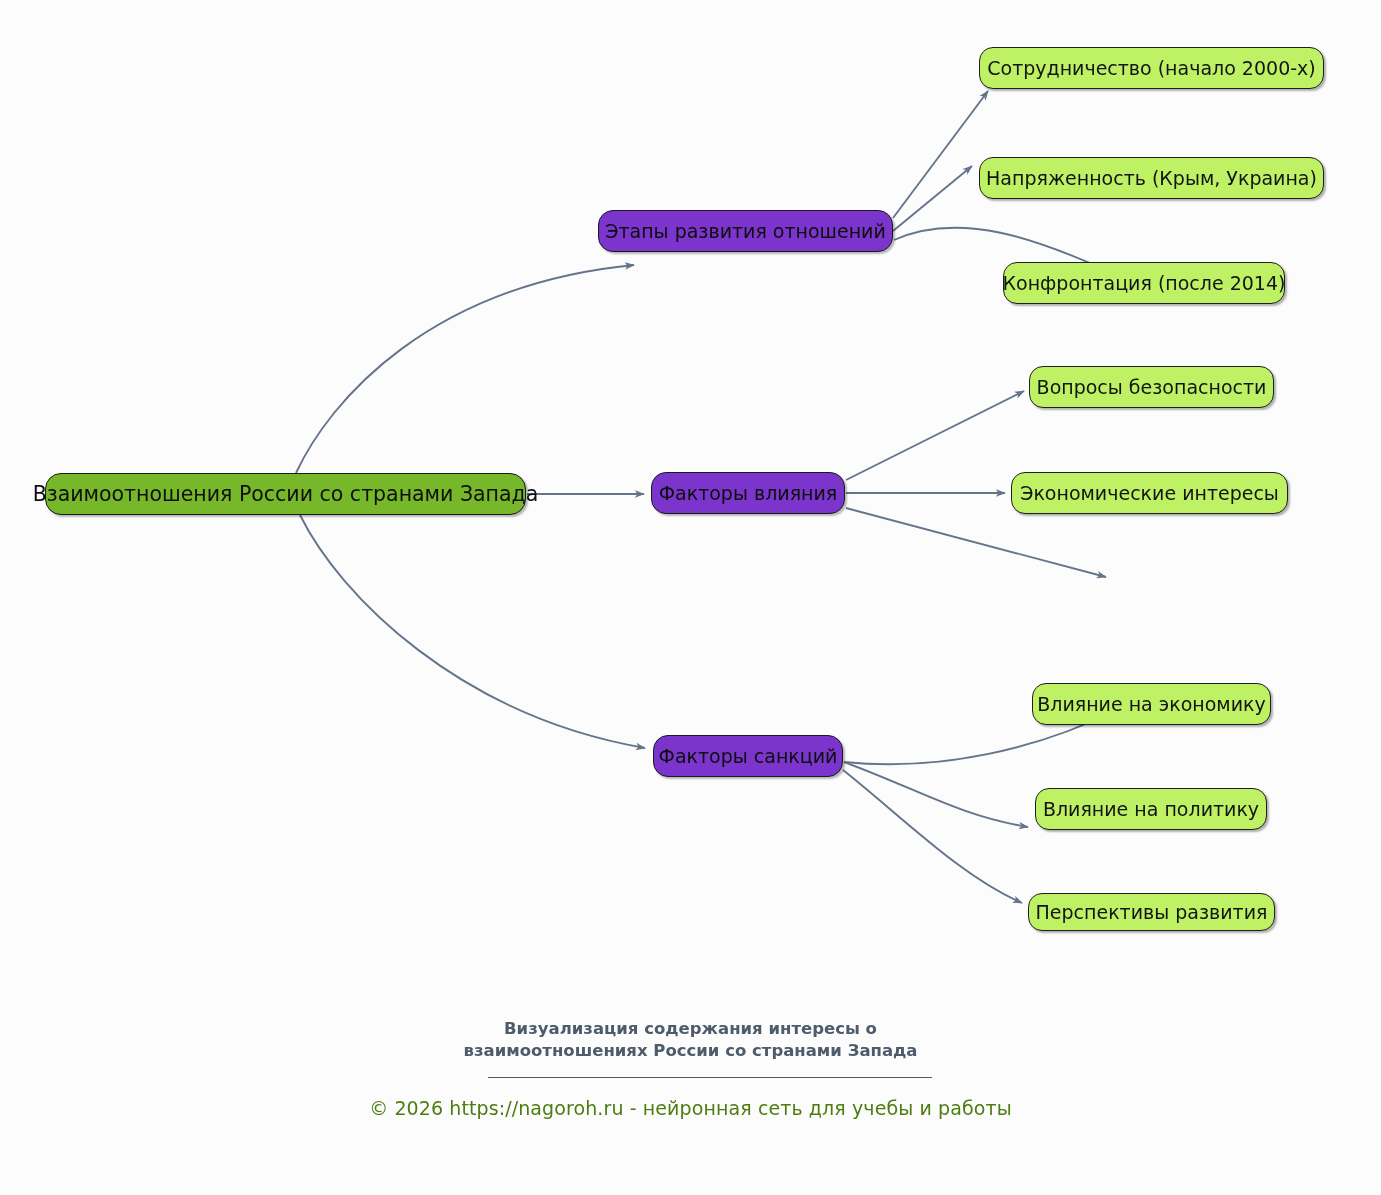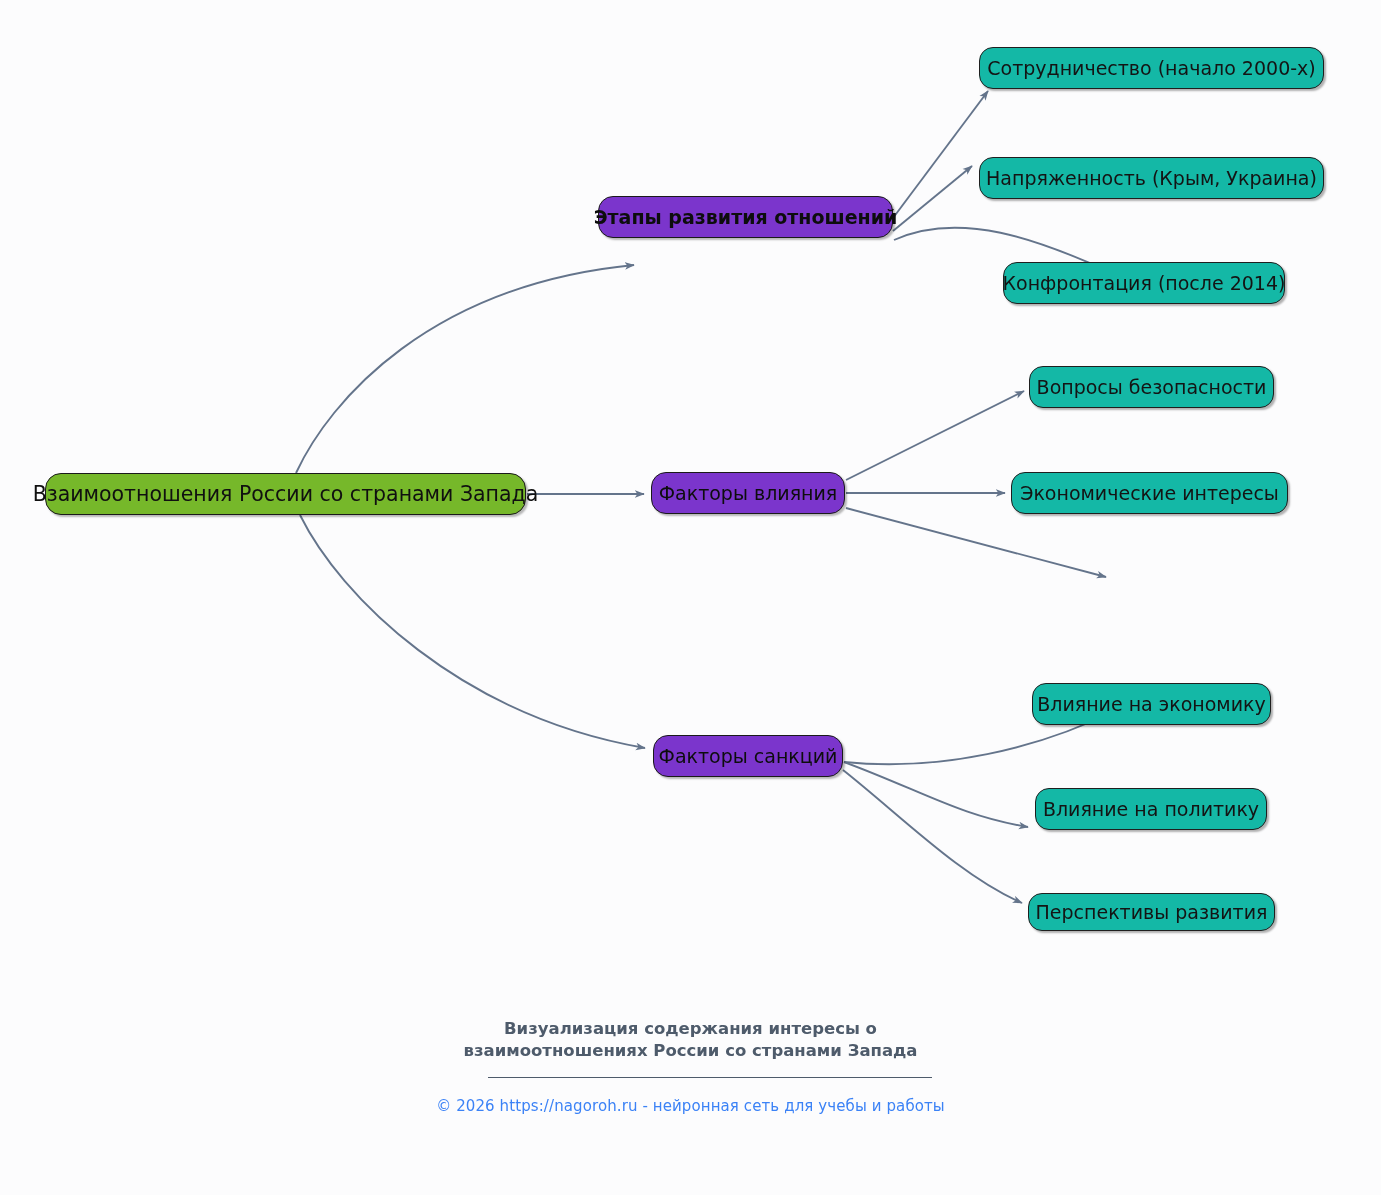--- a/index.html
+++ b/index.html
@@ -49,21 +49,21 @@
   }
   .node-branch {
     background: #7b35cc;
     border: 1.6px solid #1a1a1a;
     color: #0d0d0d;
     font-size: 19px;
     border-radius: 15px;
     box-shadow: 2px 2px 2px rgba(0,0,0,0.28);
   }
   .node-leaf {
-    background: #14b8a6;
+    background: #bef264;
     border: 1.7px solid #1f1f1f;
     color: #141414;
     font-size: 19px;
     border-radius: 14px;
     box-shadow: 2px 2px 2px rgba(0,0,0,0.30);
   }
   .footer {
     position: absolute;
     left: 0;
     width: 1381px;
@@ -80,22 +80,22 @@
   #footer-divider {
     position: absolute;
     left: 488px;
     top: 1077px;
     width: 444px;
     height: 0;
     border-top: 1.6px solid #4e5b6b;
   }
   #footer-credit {
     top: 1097px;
-    color: #3b82f6;
-    font-size: 15px;
+    color: #4d7c0f;
+    font-size: 19px;
     letter-spacing: 0.1px;
   }
 </style>
 </head>
 <body>
 
 <div id="canvas">
 
   <svg class="edges" viewBox="0 0 1381 1195" xmlns="http://www.w3.org/2000/svg">
     <defs>
@@ -119,21 +119,21 @@
       <path d="M844,762 C940,772 1040,748 1114,711"></path>
       <path d="M844,762 C920,790 960,816 1028,827"></path>
       <path d="M843,770 C900,815 960,876 1022,903"></path>
     </g>
   </svg>
 
   <div class="node node-root" style="left:45px; top:473px; width:481px; height:42px;text-align:center;">
     <span>Взаимоотношения России со странами Запада</span>
   </div>
 
-  <div class="node node-branch" style="left:598px; top:196px; width:295px; height:42px;font-weight:bold;">
+  <div class="node node-branch" style="left:598px; top:210px; width:295px; height:42px;">
     <span>Этапы развития отношений</span>
   </div>
   <div class="node node-branch" style="left:651px; top:472px; width:194px; height:42px;align-items:center;">
     <span>Факторы влияния</span>
   </div>
   <div class="node node-branch" style="left:653px; top:735px; width:190px; height:42px;">
     <span>Факторы санкций</span>
   </div>
 
   <div class="node node-leaf" style="left:979px; top:47px; width:345px; height:42px;">

